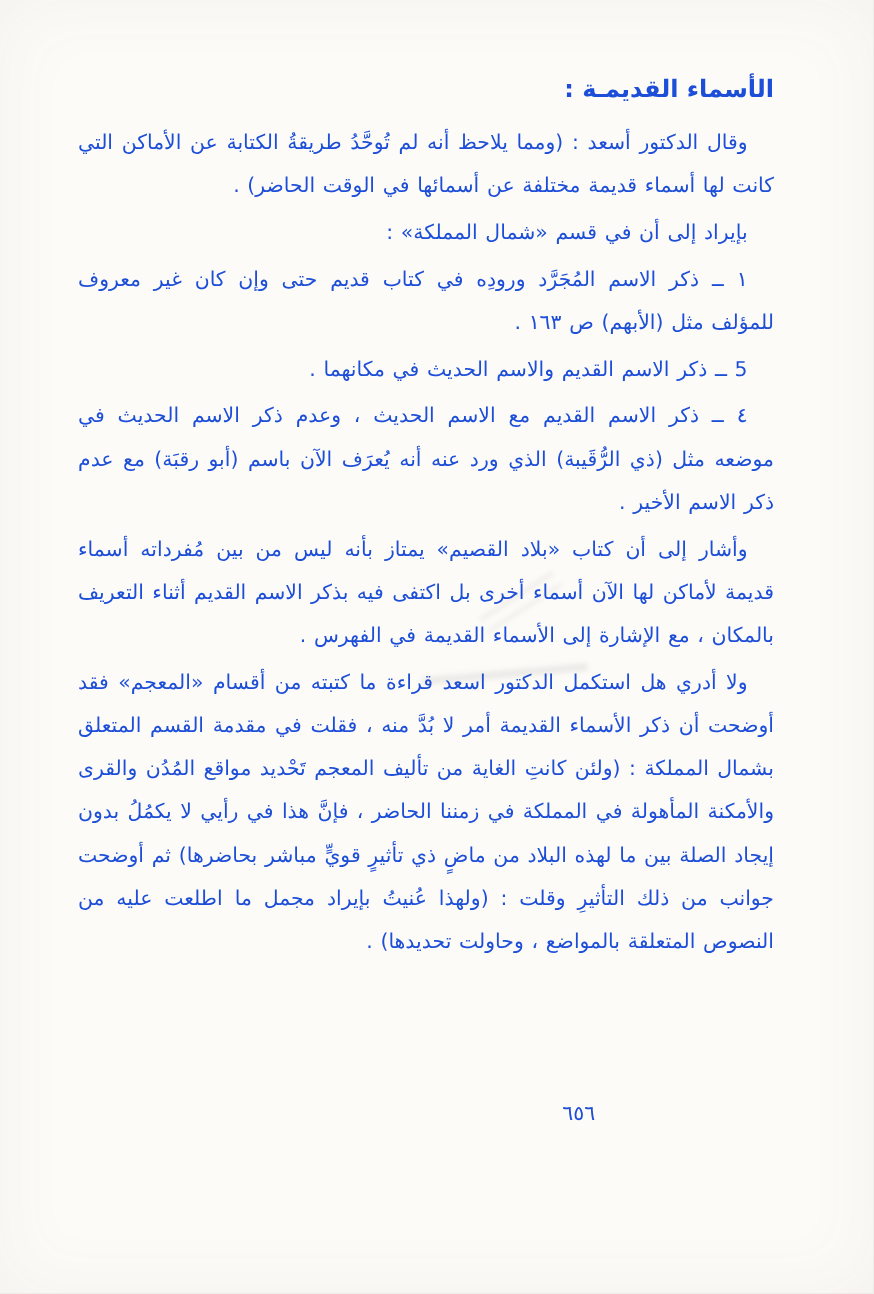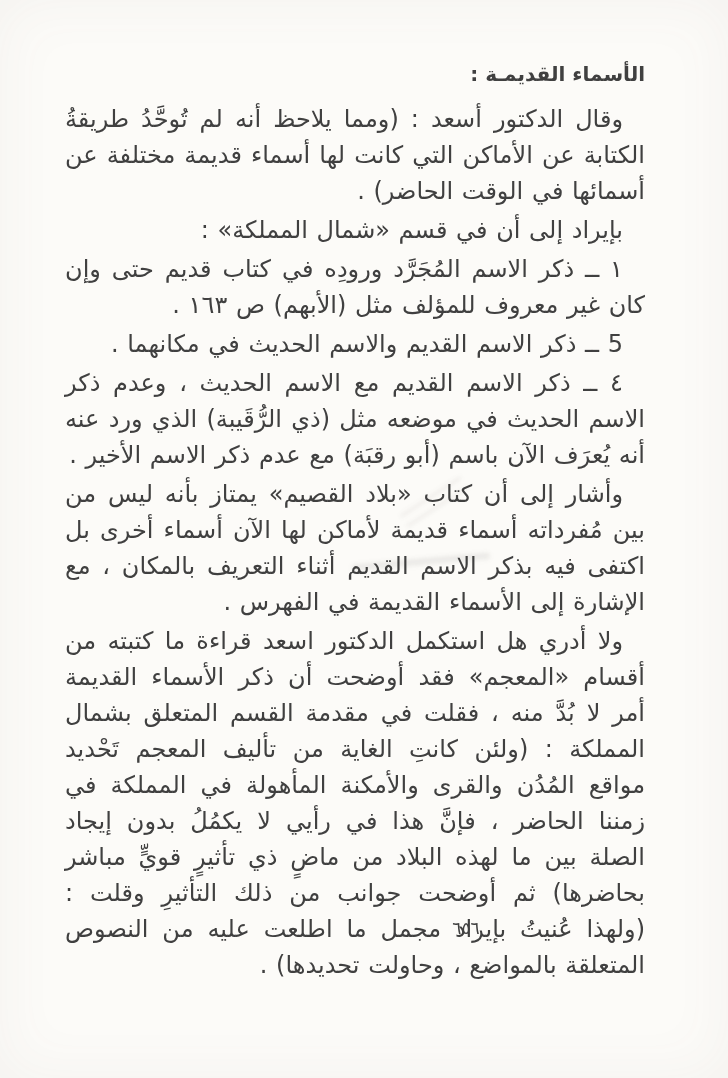--- a/index.html
+++ b/index.html
@@ -9,50 +9,49 @@
   }
   .page {
     position: relative;
     width: 728px;
     height: 1078px;
     margin: 0 auto;
     background: #fcfbf8;
     overflow: hidden;
     direction: rtl;
     font-family: "DejaVu Sans", sans-serif;
-    color: #404040;
+    color: #1d4ed8;
     box-shadow: inset 0 0 60px rgba(120,110,95,0.06);
   }
   .content {
     position: absolute;
     top: 54px;
     right: 83px;
     left: 65px;
   }
   .heading {
     margin: 0 0 7px 0;
     font-size: 20px;
     font-weight: bold;
     line-height: 40px;
     letter-spacing: 0.5px;
   }
   .para {
     margin: 0 0 3px 0;
-    font-size: 24px;
+    font-size: 17px;
     line-height: 36px;
     text-align: justify;
     text-indent: 22px;
     word-spacing: 1px;
   }
   .page-number {
     position: absolute;
     top: 918px;
     left: 436px;
     width: 60px;
-    text-align: center;
     font-size: 17px;
     direction: rtl;
   }
   
   .artifact {
     position: absolute;
     pointer-events: none;
     filter: blur(2px);
   }
   .artifact.a1 {

